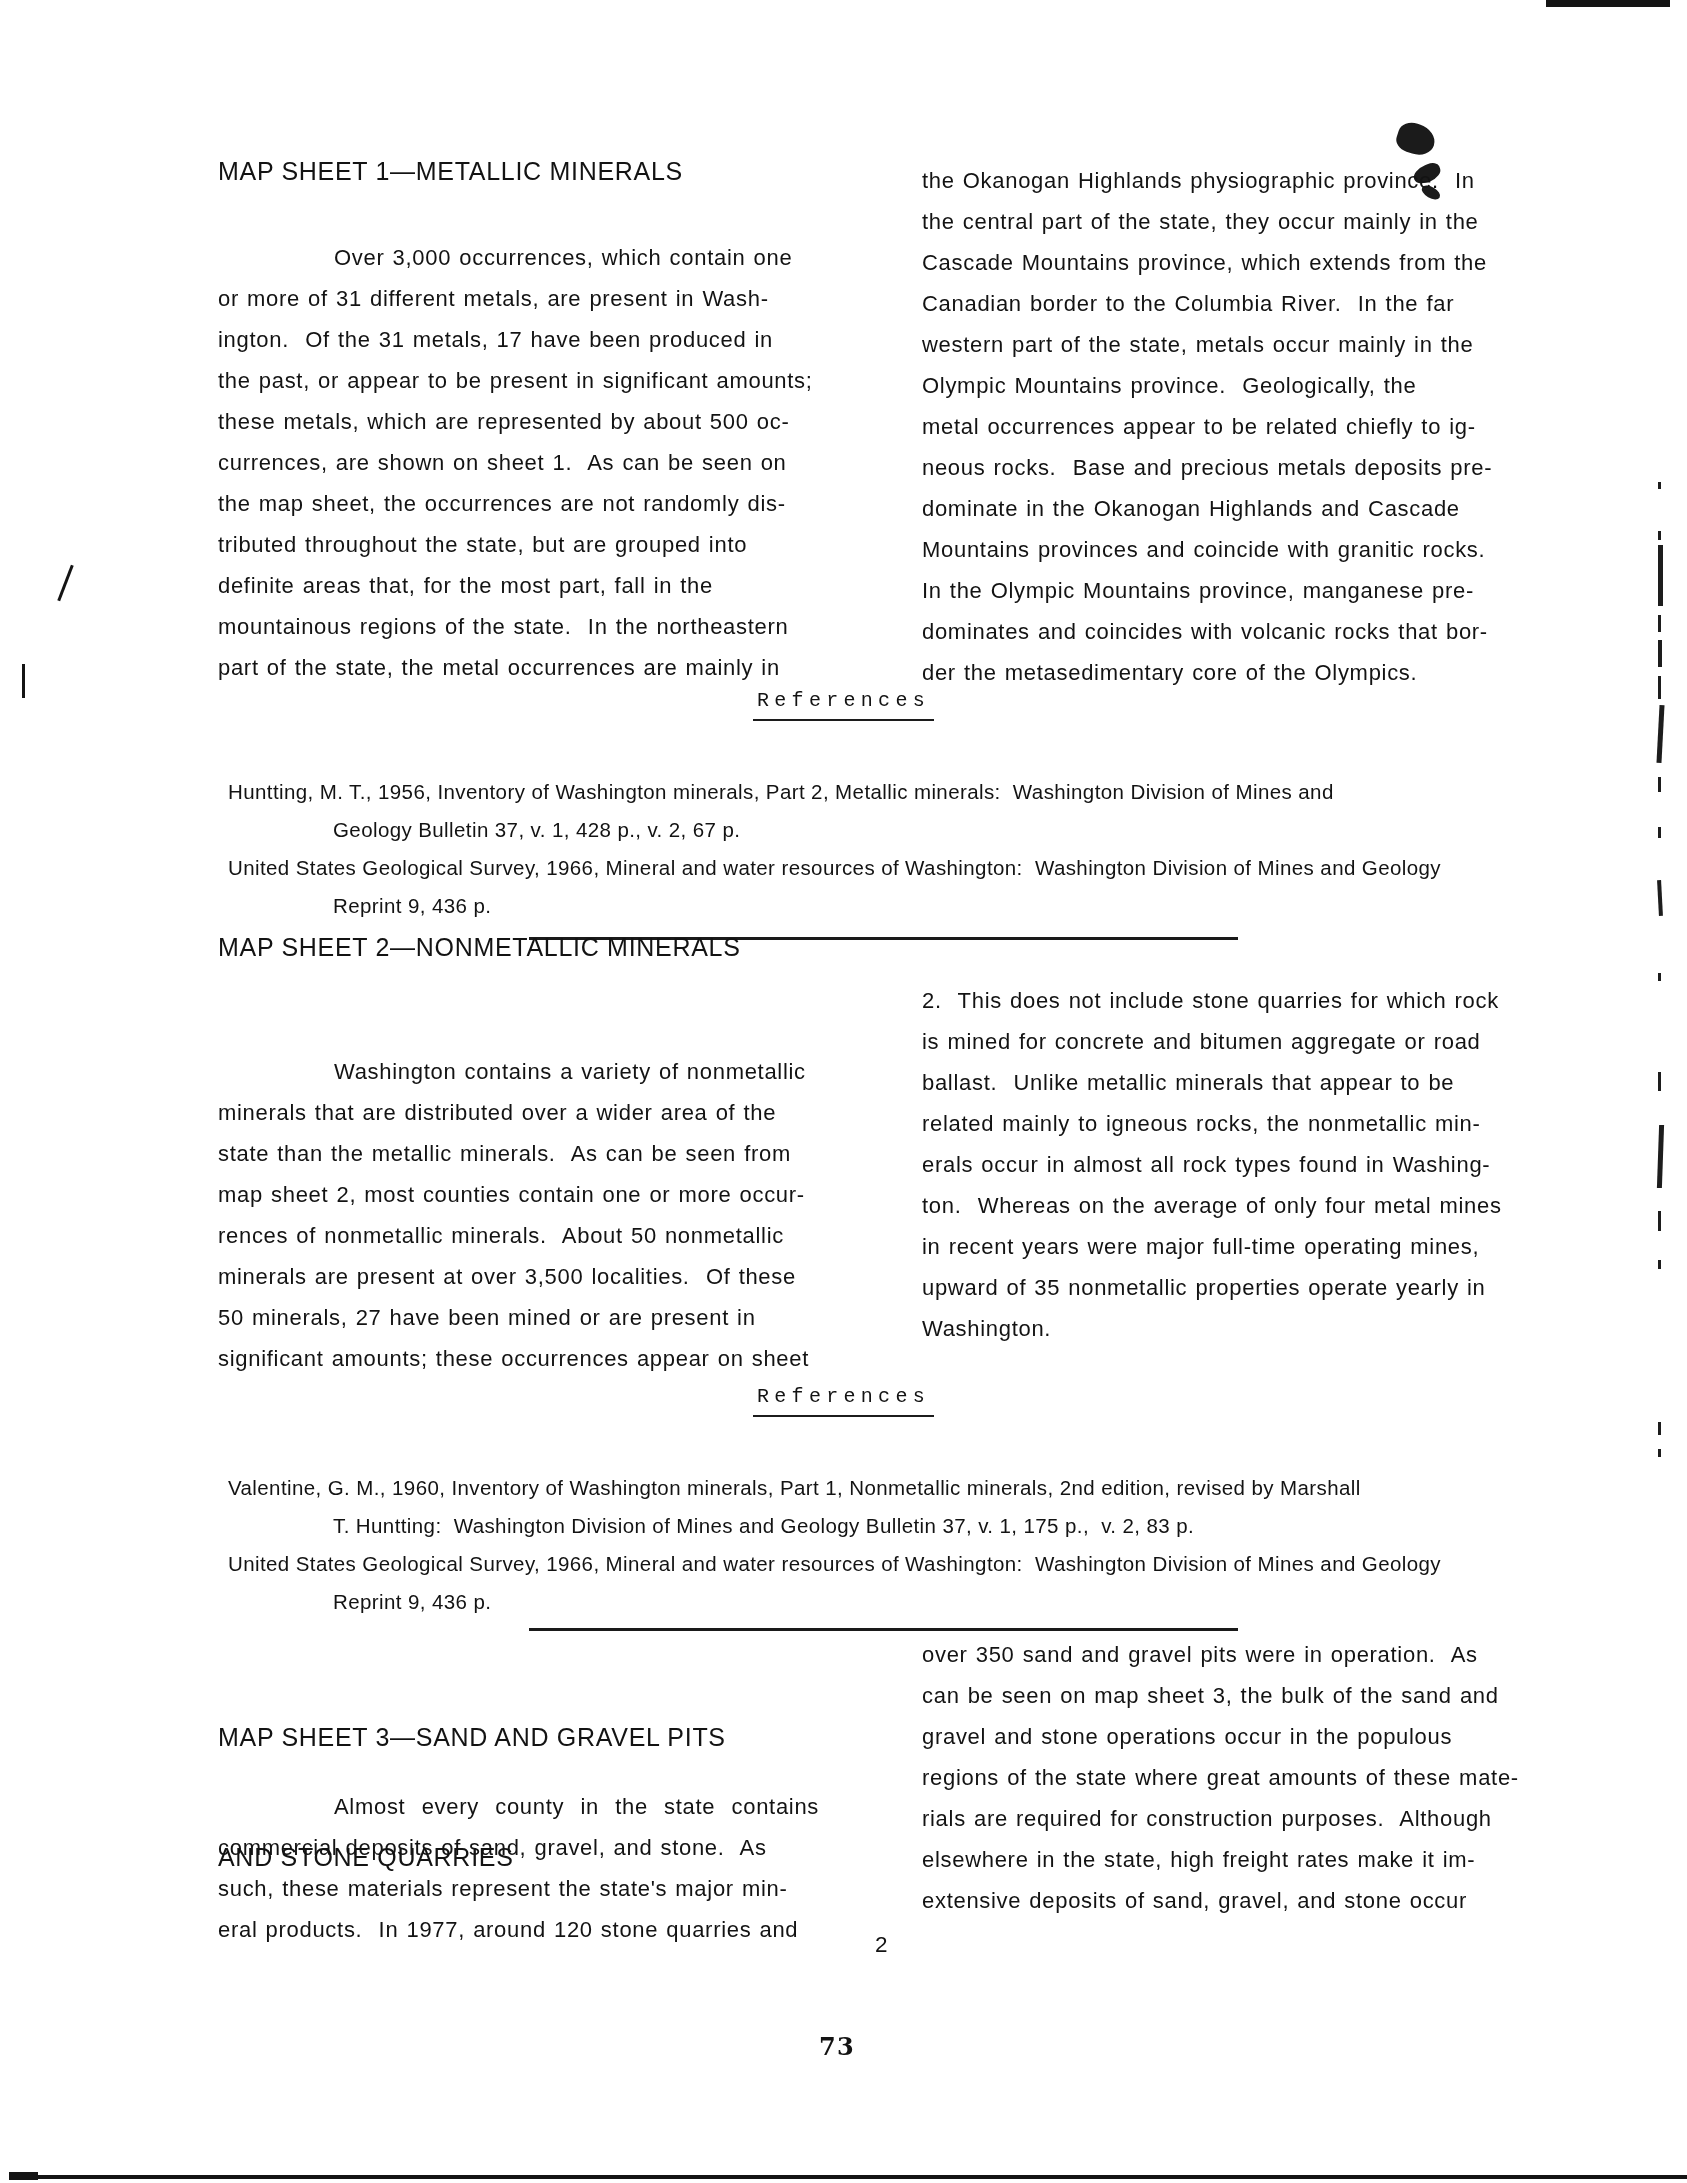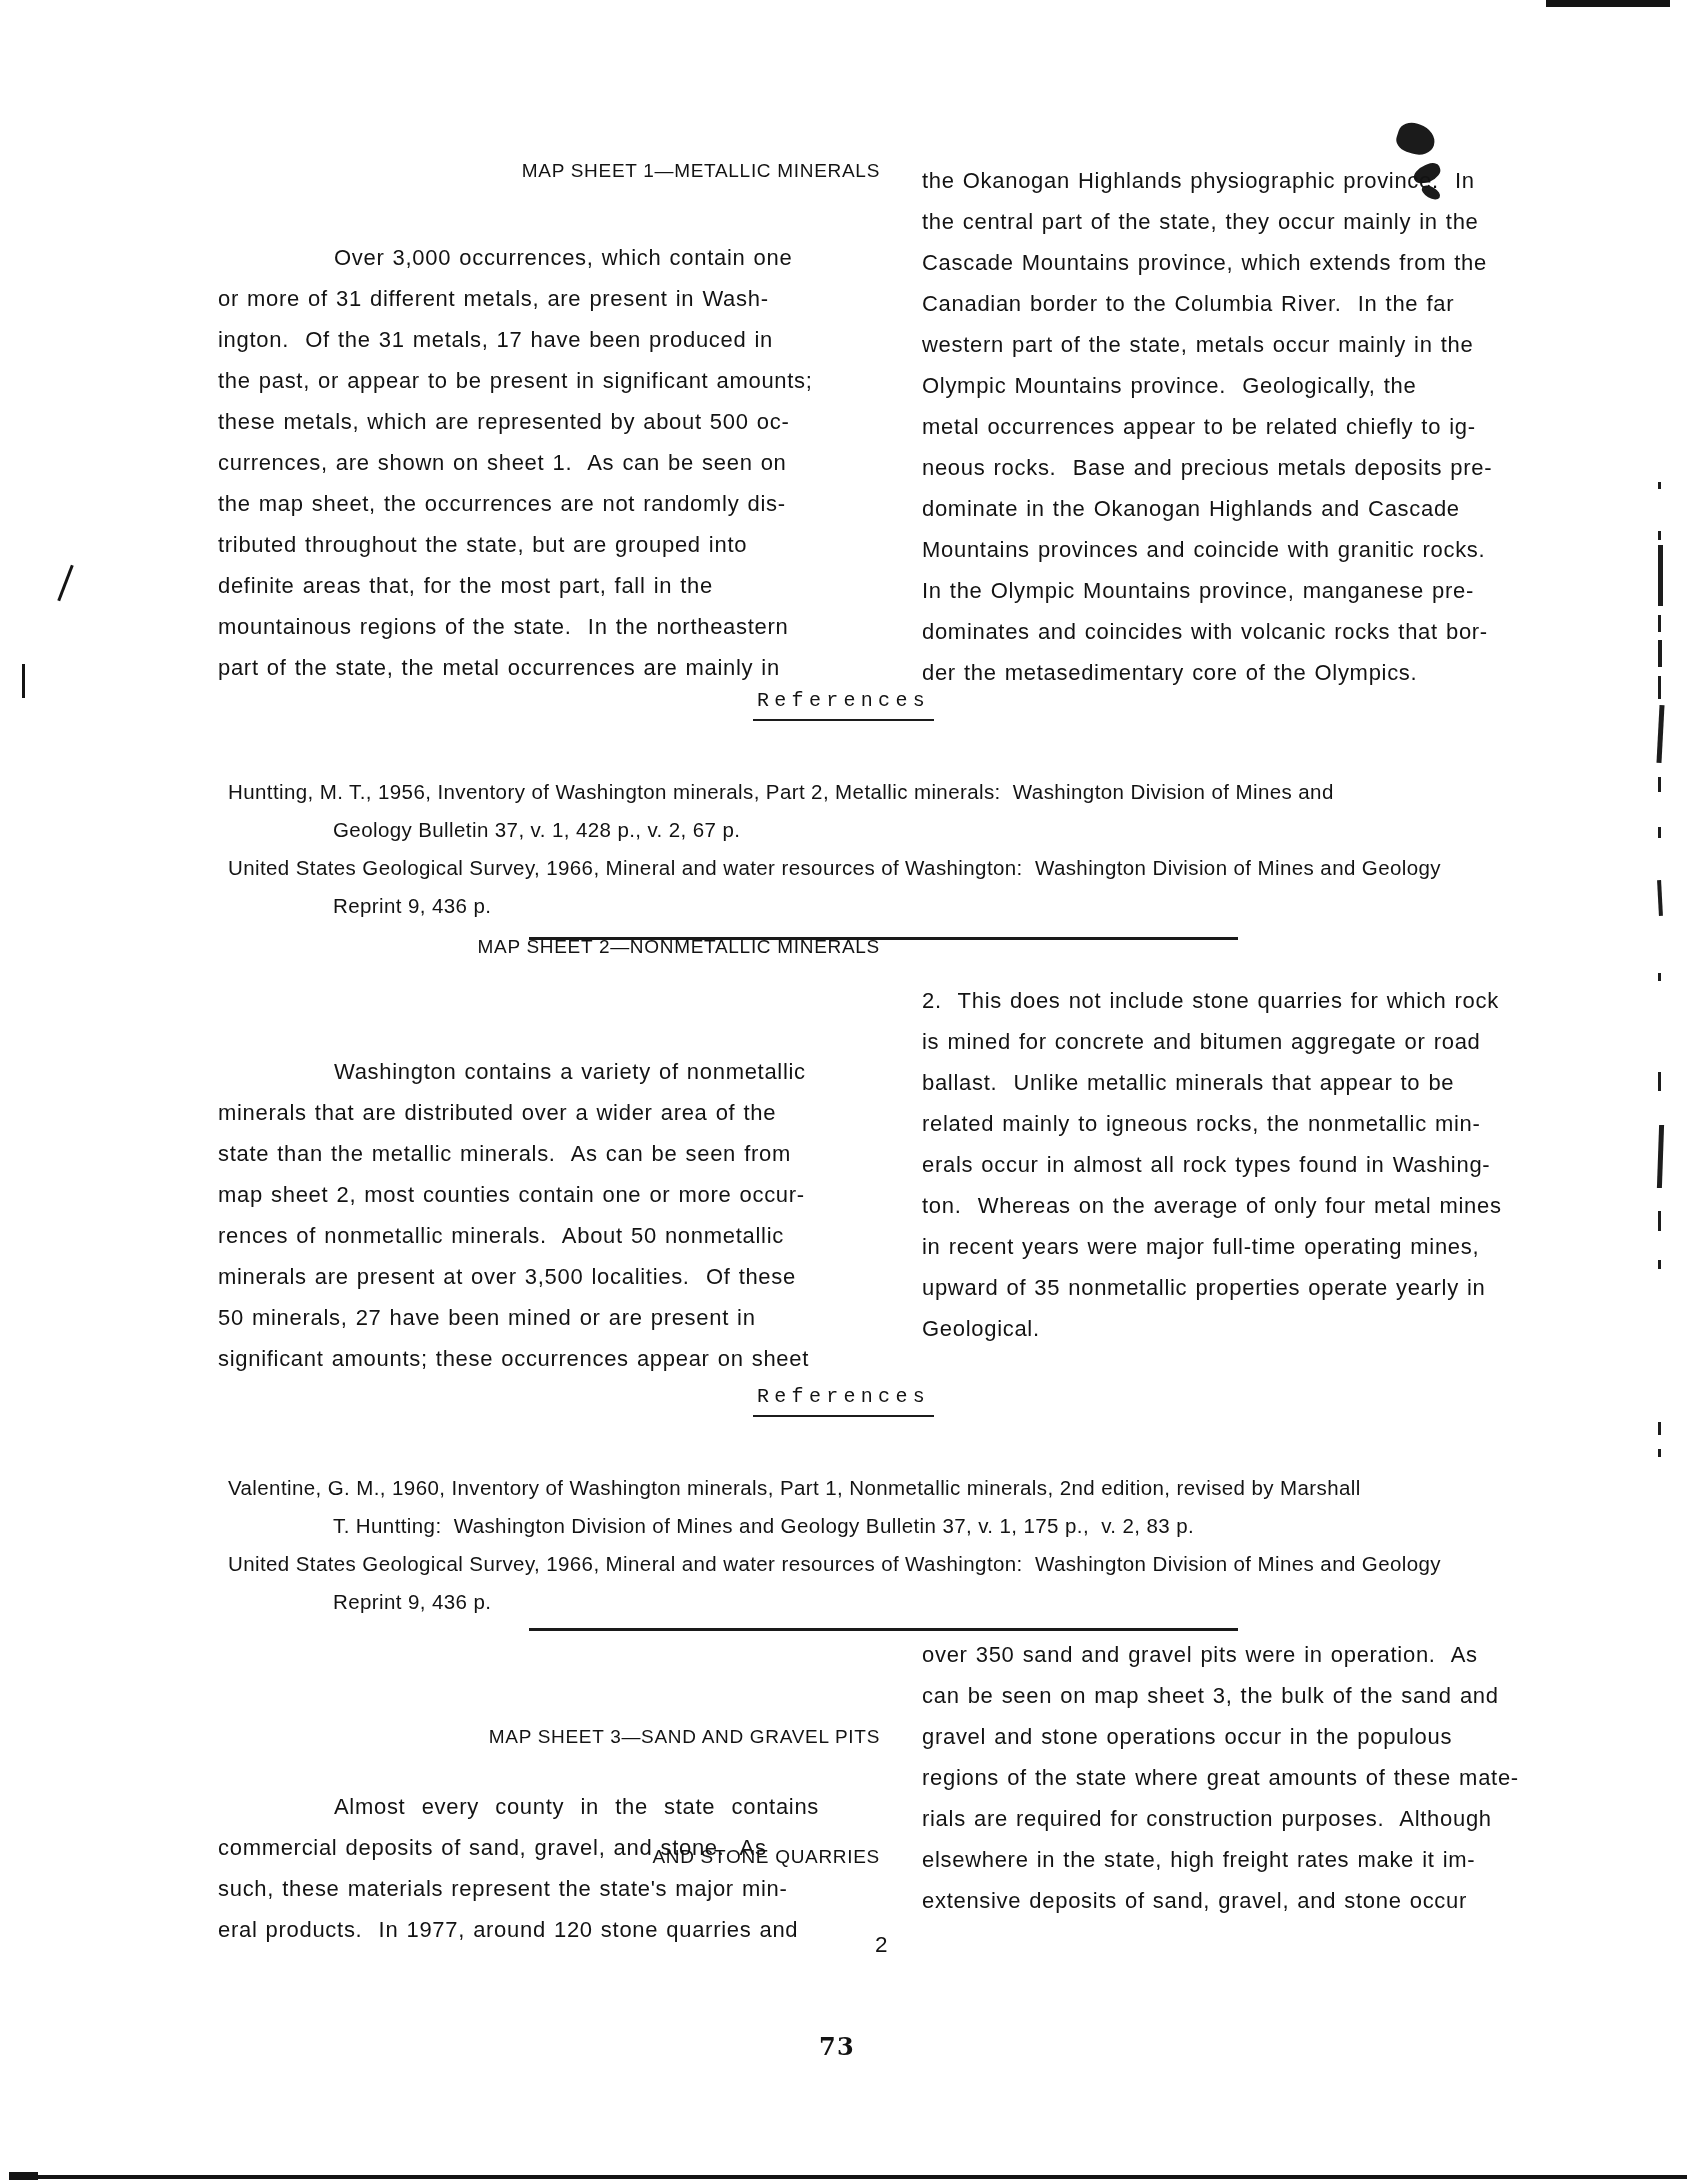--- a/index.html
+++ b/index.html
@@ -8,22 +8,22 @@
     background:#ffffff; overflow:hidden;
     font-family:"Liberation Sans", sans-serif; color:#131313;
   }
   .col { position:absolute; }
   .tline { white-space:pre; }
   .body .tline { font-size:22px; line-height:41px; letter-spacing:0.7px; word-spacing:1.3px; }
   .indent-first .tline:first-child { text-indent:116px; }
   .refs .tline { font-size:20.5px; line-height:38px; letter-spacing:0.4px; }
   .refs .tline:nth-child(even) { padding-left:105px; }
   .sec-heading {
-    position:absolute; left:218px; width:662px; text-align:right;
-    font-size:19px; line-height:30px; letter-spacing:0.7px; white-space:pre;
+    position:absolute; left:218px; width:662px; text-align:left;
+    font-size:25px; line-height:30px; letter-spacing:0.7px; white-space:pre;
   }
   .sec-heading.two-line div { line-height:60px; }
   .refs-heading { position:absolute; left:0; width:1687px; text-align:center; }
   .refs-heading .rh {
     display:inline-block; font-size:20px; letter-spacing:5.3px;
     padding:0 4px 6.6px 4px; border-bottom:2.6px solid #1c1c1c; white-space:pre;font-family:Liberation Mono, monospace;
   }
   .sep { position:absolute; left:529px; width:709px; height:3.3px; background:#1a1a1a; }
   .pagenum-small { position:absolute; left:875px; top:1932px; font-size:22.5px; letter-spacing:0.7px; }
   .pagenum-big {
@@ -129,21 +129,21 @@
     </div>
   <div class="col body" style="left:922px; top:969px;margin-top:11px;">
       <div class="tline">2.  This does not include stone quarries for which rock</div>
       <div class="tline">is mined for concrete and bitumen aggregate or road</div>
       <div class="tline">ballast.  Unlike metallic minerals that appear to be</div>
       <div class="tline">related mainly to igneous rocks, the nonmetallic min-</div>
       <div class="tline">erals occur in almost all rock types found in Washing-</div>
       <div class="tline">ton.  Whereas on the average of only four metal mines</div>
       <div class="tline">in recent years were major full-time operating mines,</div>
       <div class="tline">upward of 35 nonmetallic properties operate yearly in</div>
-      <div class="tline">Geological.</div>
+      <div class="tline">Washington.</div>
     </div>
 
   <div class="refs-heading" style="top:1385px;">
     <span class="rh">References</span>
   </div>
   <div class="col refs" style="left:228px; top:1469px;">
       <div class="tline">Valentine, G. M., 1960, Inventory of Washington minerals, Part 1, Nonmetallic minerals, 2nd edition, revised by Marshall</div>
       <div class="tline">T. Huntting:  Washington Division of Mines and Geology Bulletin 37, v. 1, 175 p.,  v. 2, 83 p.</div>
       <div class="tline">United States Geological Survey, 1966, Mineral and water resources of Washington:  Washington Division of Mines and Geology</div>
       <div class="tline">Reprint 9, 436 p.</div>

